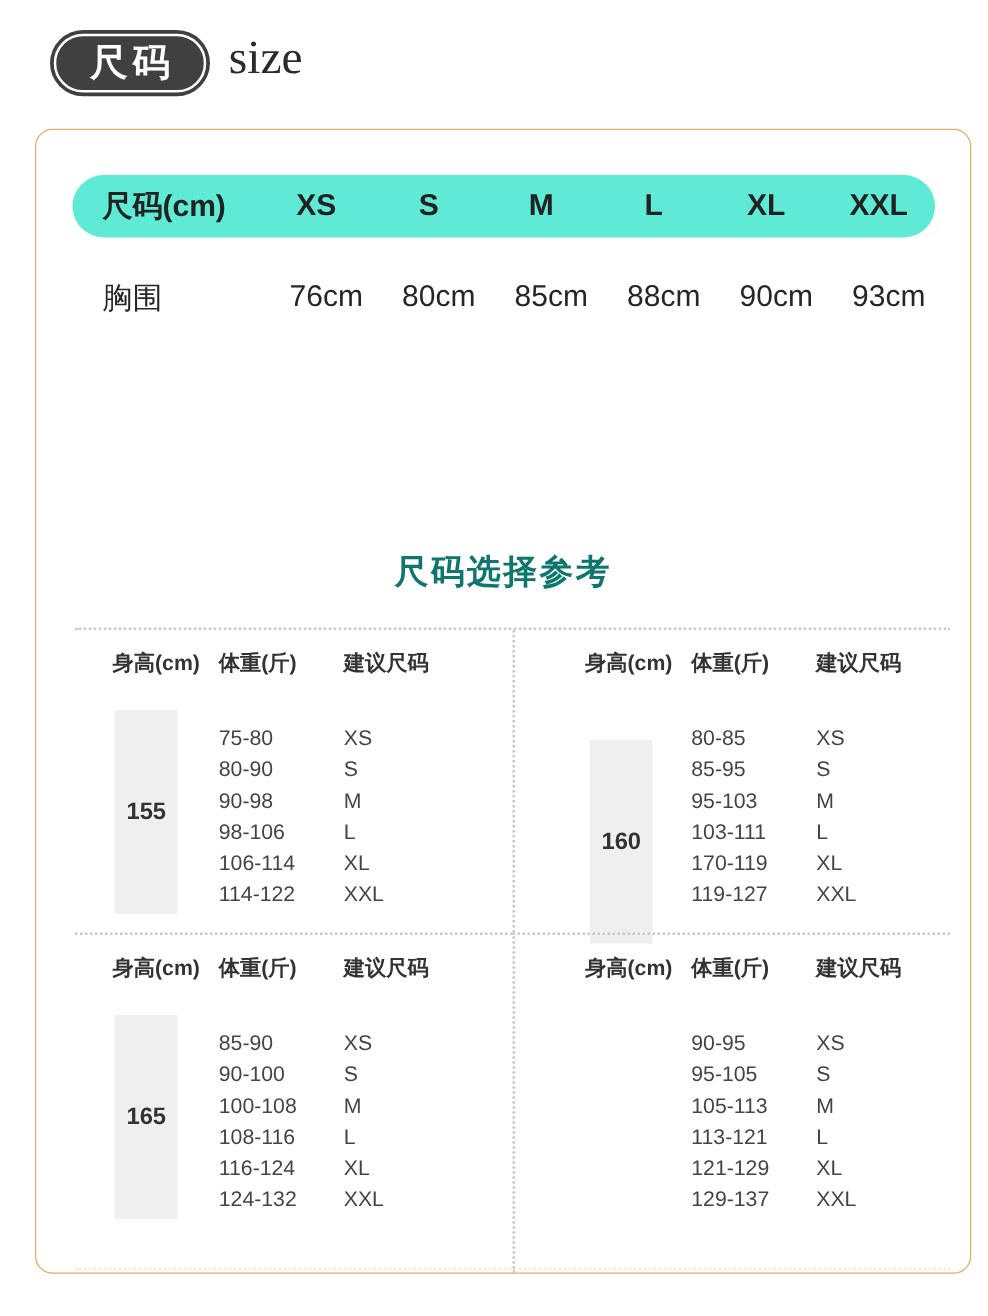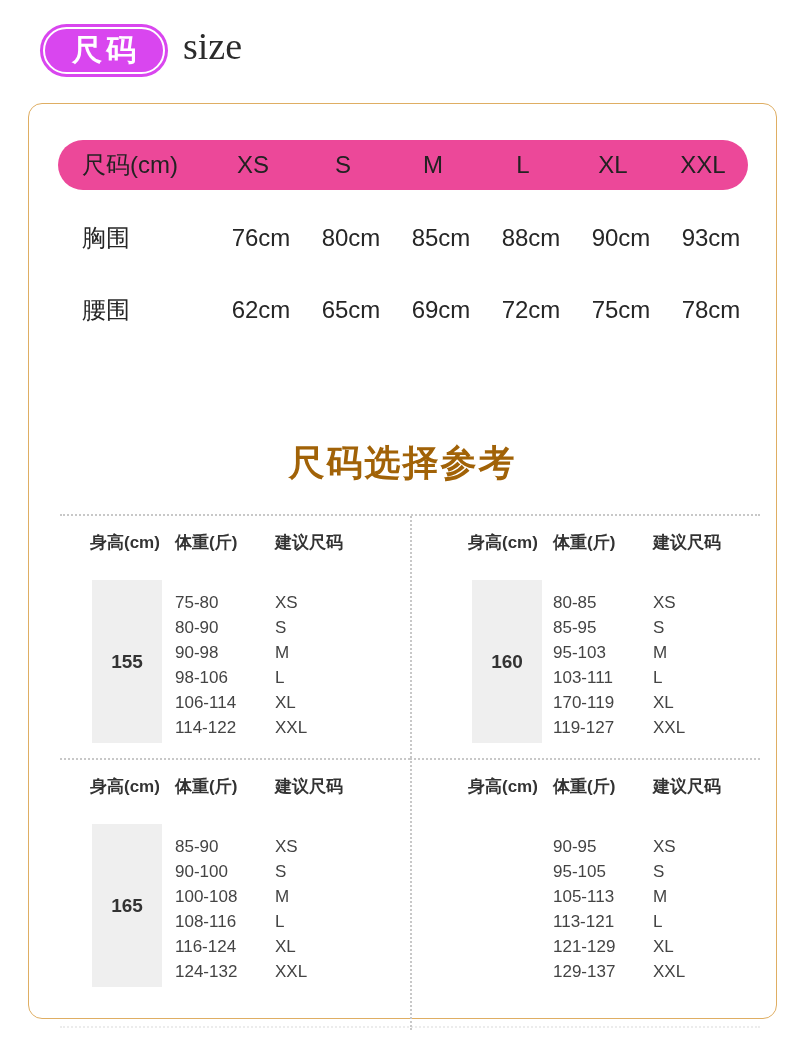--- a/index.html
+++ b/index.html
@@ -1,69 +1,69 @@
 <!DOCTYPE html>
 <html><head>
 <meta charset="utf-8">
 <style>
   * { margin:0; padding:0; box-sizing:border-box; }
   html,body { width:790px; height:1053px; background:#ffffff; overflow:hidden; }
   body { position:relative; font-family:"Liberation Sans", sans-serif; color:#2a2a2a; }
 
   
   .badge { position:absolute; left:40px; top:24px; width:128px; height:53px;
-           background:#d946ef; border-radius:28px;
+           background:#404040; border-radius:28px;
            display:flex; align-items:center; justify-content:center; }
   .badge::before { content:""; position:absolute; inset:3px; border:2px solid #ffffff;
                    border-radius:24px; }
   .badge-text { position:relative; font-family:"Liberation Serif", serif; font-size:30px;
                 font-weight:700; color:#ffffff; letter-spacing:4px; padding-left:4px; }
   .size-label { position:absolute; left:183px; top:24px; font-family:"Liberation Serif", serif;
                 font-size:38px; color:#2b2b2b; }
 
   
   .card { position:absolute; left:28px; top:103px; width:749px; height:916px;
           border:1px solid #dfae63; border-radius:14px; background:#ffffff; }
 
   
   .meas-grid { display:grid; grid-template-columns:150px repeat(6,1fr); align-items:center; }
   .pill-header { position:absolute; left:29px; top:36px; width:690px; height:50px;
-                 background:#ec4899; border-radius:26px; font-size:24px; font-weight:400;
+                 background:#5eead4; border-radius:26px; font-size:24px; font-weight:700;
                  color:#222222; }
   .meas-row { position:absolute; left:29px; width:690px; height:32px; font-size:24px;
               color:#262626;gap:16px; }
   .meas-row.chest { top:118px; }
   .meas-row.waist { top:190px; }
   .cell-label { padding-left:24px; text-align:left; }
   .cell-val { text-align:center; }
 
   .note { position:absolute; left:0; top:262px; width:100%; text-align:center;
           font-size:22px; color:#1d1d1d; letter-spacing:0.5px; }
 
   .ref-title { position:absolute; left:0; top:335px; width:100%; text-align:center;
-               font-family:Liberation Sans, sans-serif; font-size:36px; font-weight:700;
-               color:#a16207; letter-spacing:2px; }
+               font-family:Liberation Sans, sans-serif; font-size:27px; font-weight:700;
+               color:#0f766e; letter-spacing:2px; }
 
   
-  .quadrants { position:absolute; left:31px; top:410px; width:700px; height:514px;
+  .quadrants { position:absolute; left:31px; top:398px; width:700px; height:514px;
                display:grid; grid-template-columns:350px 350px; grid-template-rows:242px 272px;
                border-top:2px dotted #c8c8c8; border-bottom:2px dotted #ececec; }
   .quad { position:relative; padding-left:30px; }
   .quad.right { padding-left:56px; }
   .quad.right { border-left:2px dotted #c8c8c8; }
   .quad.bottom { border-top:2px dotted #c8c8c8; }
 
   .quad-head { display:grid; grid-template-columns:85px 100px auto; margin-top:16px;
                font-size:17px; font-weight:700; color:#333333; line-height:22px; }
   .quad-rows { display:grid; grid-template-columns:100px auto; margin-top:36px;
                margin-left:85px; font-size:17px; color:#444444; line-height:25px; }
-  .height-bar { position:absolute; top:64px; left:32px; width:70px; height:163px;
+  .height-bar { position:absolute; top:64px; left:32px; width:50px; height:163px;
                 background:#efefef; display:flex; align-items:center; justify-content:center;
                 font-size:19px; font-weight:600; color:#333333; }
-  .quad.right .height-bar { left:60px; }
+  .quad.right .height-bar { left:60px;margin-top:24px; }
 </style>
 </head>
 <body>
 
 <div class="badge">
   <span class="badge-text">尺码</span>
 </div>
 <div class="size-label">size</div>
 
 <div class="card">
@@ -81,29 +81,20 @@
   <div class="meas-row chest meas-grid">
     <div class="cell-label">胸围</div>
     <div class="cell-val">76cm</div>
     <div class="cell-val">80cm</div>
     <div class="cell-val">85cm</div>
     <div class="cell-val">88cm</div>
     <div class="cell-val">90cm</div>
     <div class="cell-val">93cm</div>
   </div>
 
-  <div class="meas-row waist meas-grid">
-    <div class="cell-label">腰围</div>
-    <div class="cell-val">62cm</div>
-    <div class="cell-val">65cm</div>
-    <div class="cell-val">69cm</div>
-    <div class="cell-val">72cm</div>
-    <div class="cell-val">75cm</div>
-    <div class="cell-val">78cm</div>
-  </div>
 
 
   <div class="ref-title">尺码选择参考</div>
 
   <div class="quadrants">
 
     <div class="quad">
       <div class="quad-head">
         <span>身高(cm)</span>
         <span>体重(斤)</span>

